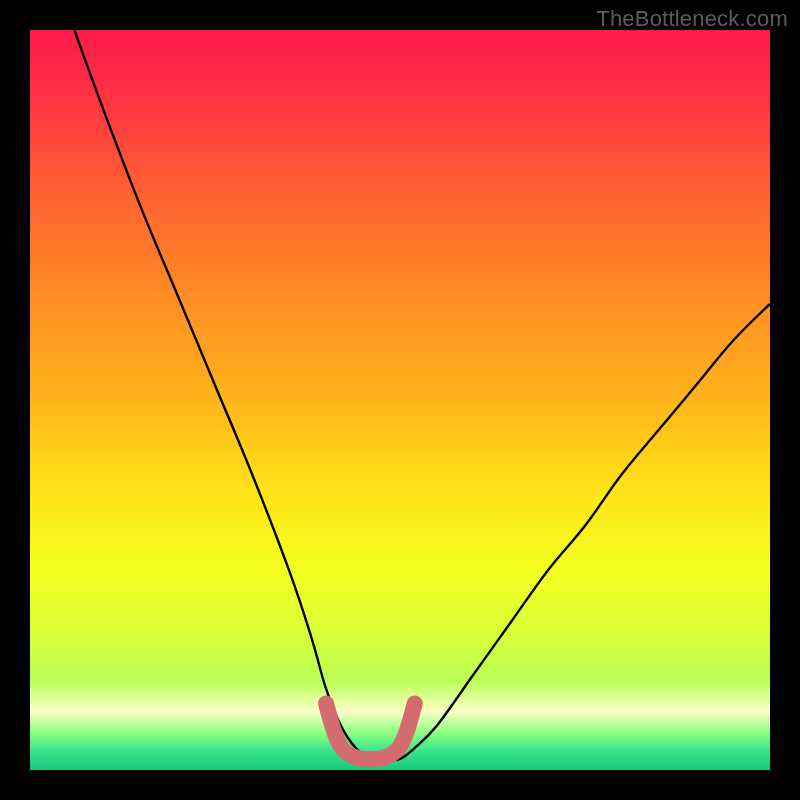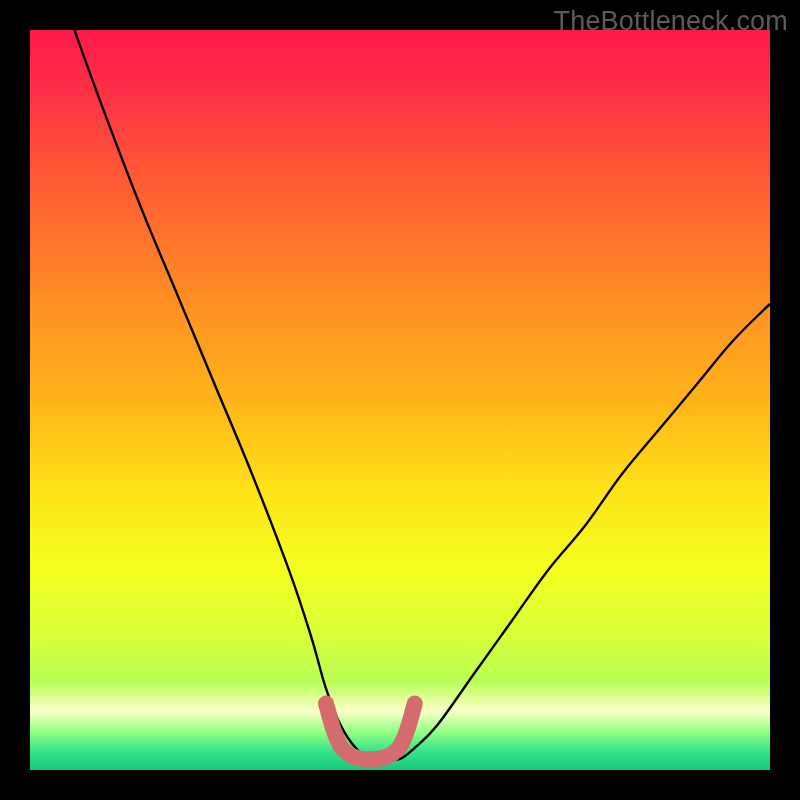--- a/index.html
+++ b/index.html
@@ -14,21 +14,21 @@
   .frame {
     position: relative;
     width: 800px;
     height: 800px;
     background: #000;
   }
   .watermark {
     position: absolute;
     top: 6px;
     right: 12px;
-    font-size: 27px;
+    font-size: 22px;
     color: #5c5c5c;
     font-weight: 500;
     letter-spacing: 0.2px;
     z-index: 10;
   }
   svg.plot {
     position: absolute;
     top: 0;
     left: 0;
   }

